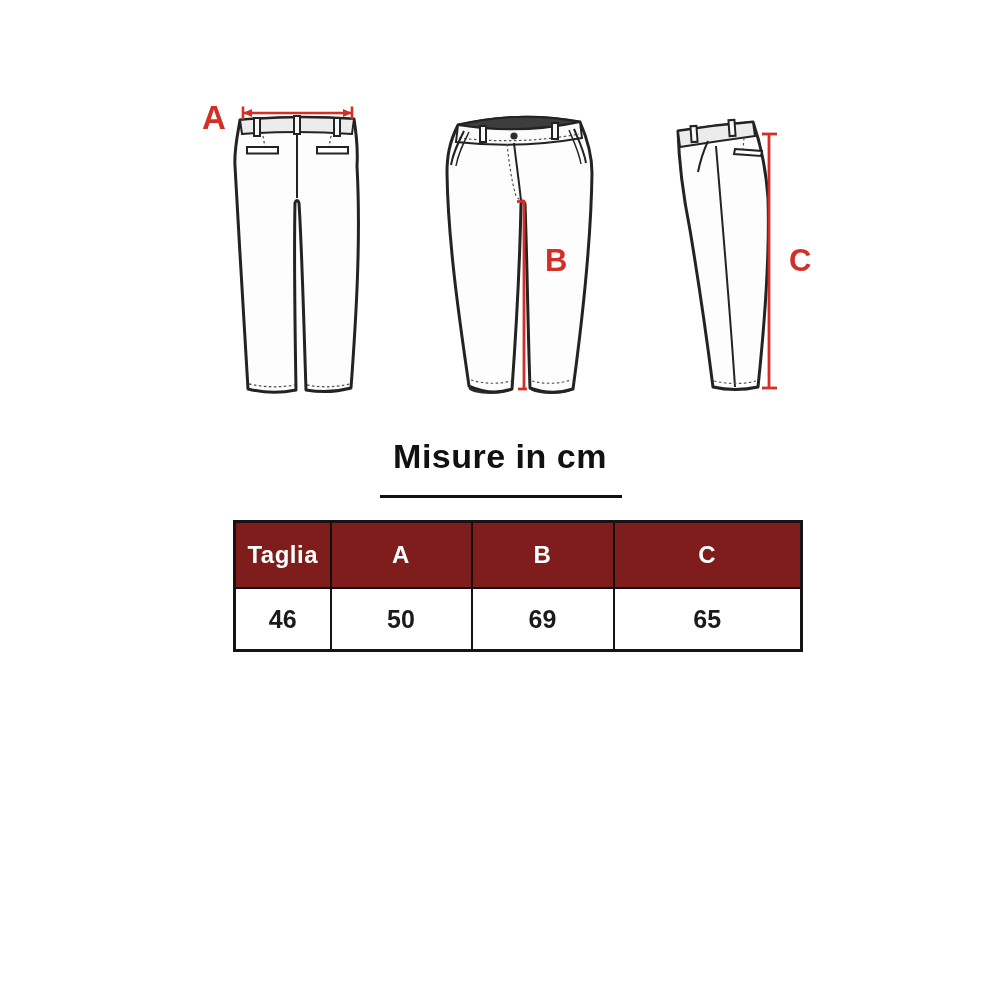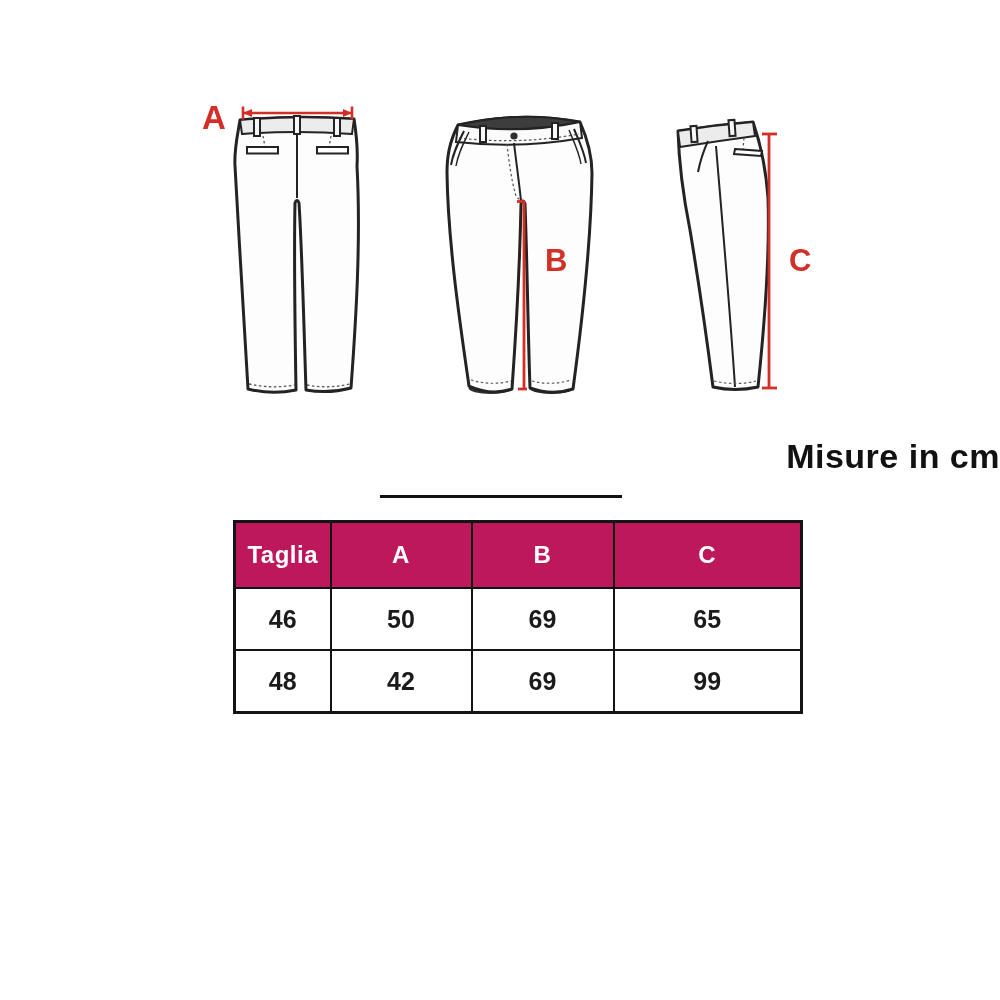--- a/index.html
+++ b/index.html
@@ -9,33 +9,33 @@
   }
   .view-svg{position:absolute;}
   .measure-label{
     position:absolute;color:#d32f27;font-weight:700;
     font-family:"Liberation Sans",sans-serif;line-height:1;
   }
   .label-a{left:202px;top:101px;font-size:33px;}
   .label-b{left:545px;top:245px;font-size:31px;}
   .label-c{left:789px;top:245px;font-size:31px;}
   .chart-title{
-    position:absolute;left:0;top:437px;width:1000px;text-align:right;
+    position:absolute;left:0;top:437px;width:1000px;text-align:center;
     font-size:34px;font-weight:700;letter-spacing:.5px;color:#111;
   }
   .title-underline{
     position:absolute;left:380px;top:495px;width:242px;height:3px;background:#111;
   }
   table.size-table{
     position:absolute;left:233px;top:520px;width:567px;
     border-collapse:collapse;table-layout:fixed;text-align:center;
     border:3px solid #141414;
   }
   table.size-table th{
-    background:#be185d;color:#ffffff;height:62px;font-size:24px;
+    background:#7f1d1d;color:#ffffff;height:62px;font-size:24px;
     font-weight:700;border:2px solid #0e0e0e;letter-spacing:.5px;
   }
   table.size-table td{
     background:#ffffff;color:#1b1b1b;height:58px;font-size:25px;
     font-weight:700;border:2px solid #141414;
   }
 </style>
 </head>
 <body>
 
@@ -160,22 +160,16 @@
         <th>C</th>
       </tr>
     </thead>
     <tbody>
       <tr>
         <td>46</td>
         <td>50</td>
         <td>69</td>
         <td>65</td>
       </tr>
-      <tr>
-        <td>48</td>
-        <td>42</td>
-        <td>69</td>
-        <td>99</td>
-      </tr>
     </tbody>
   </table>
 
 </div>
 
 </body></html>

